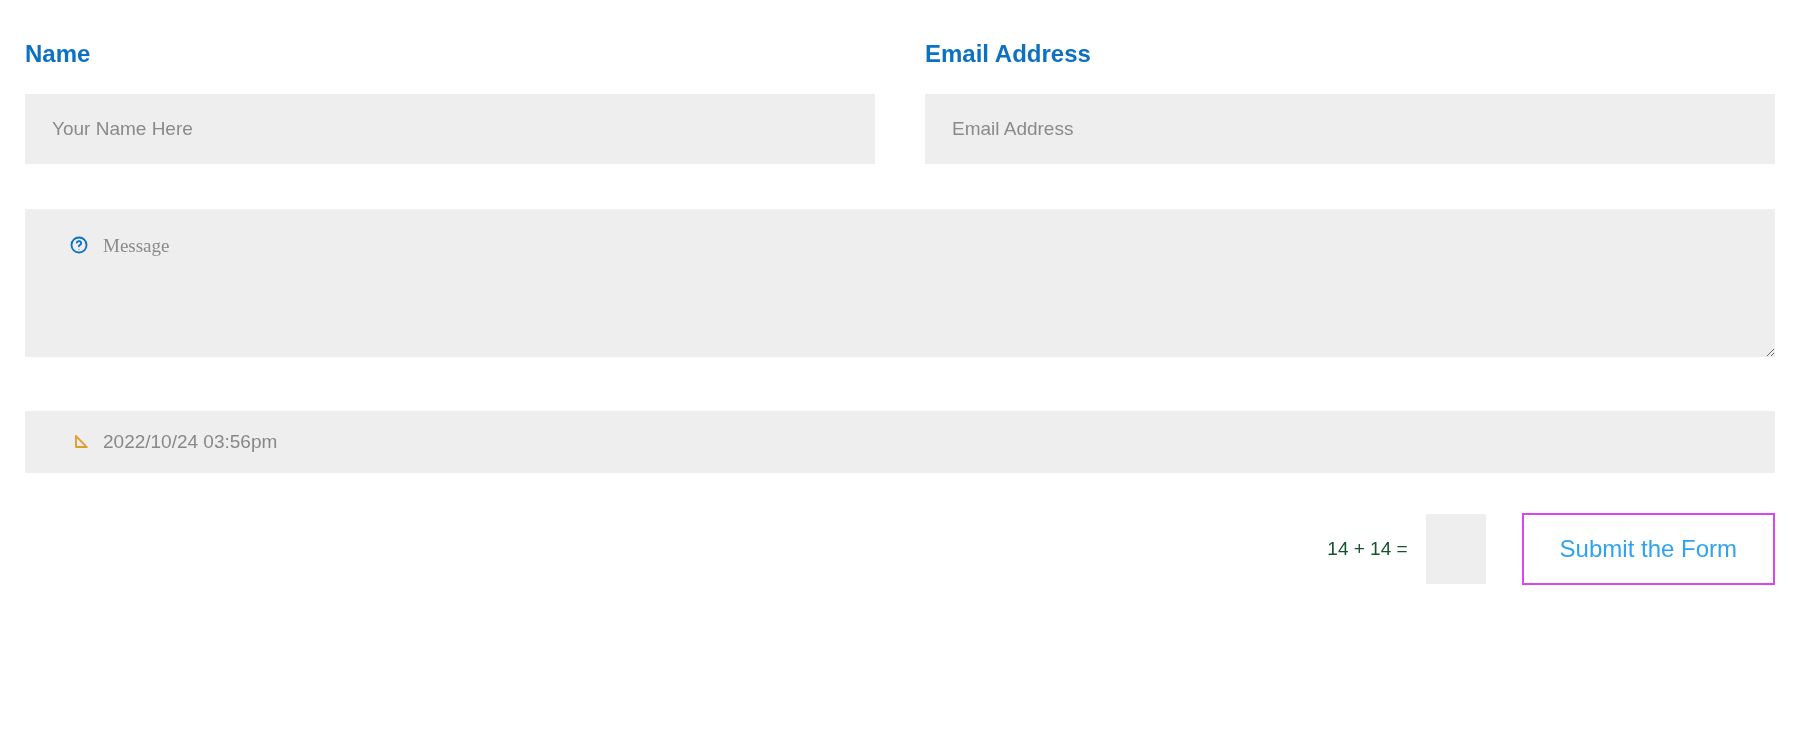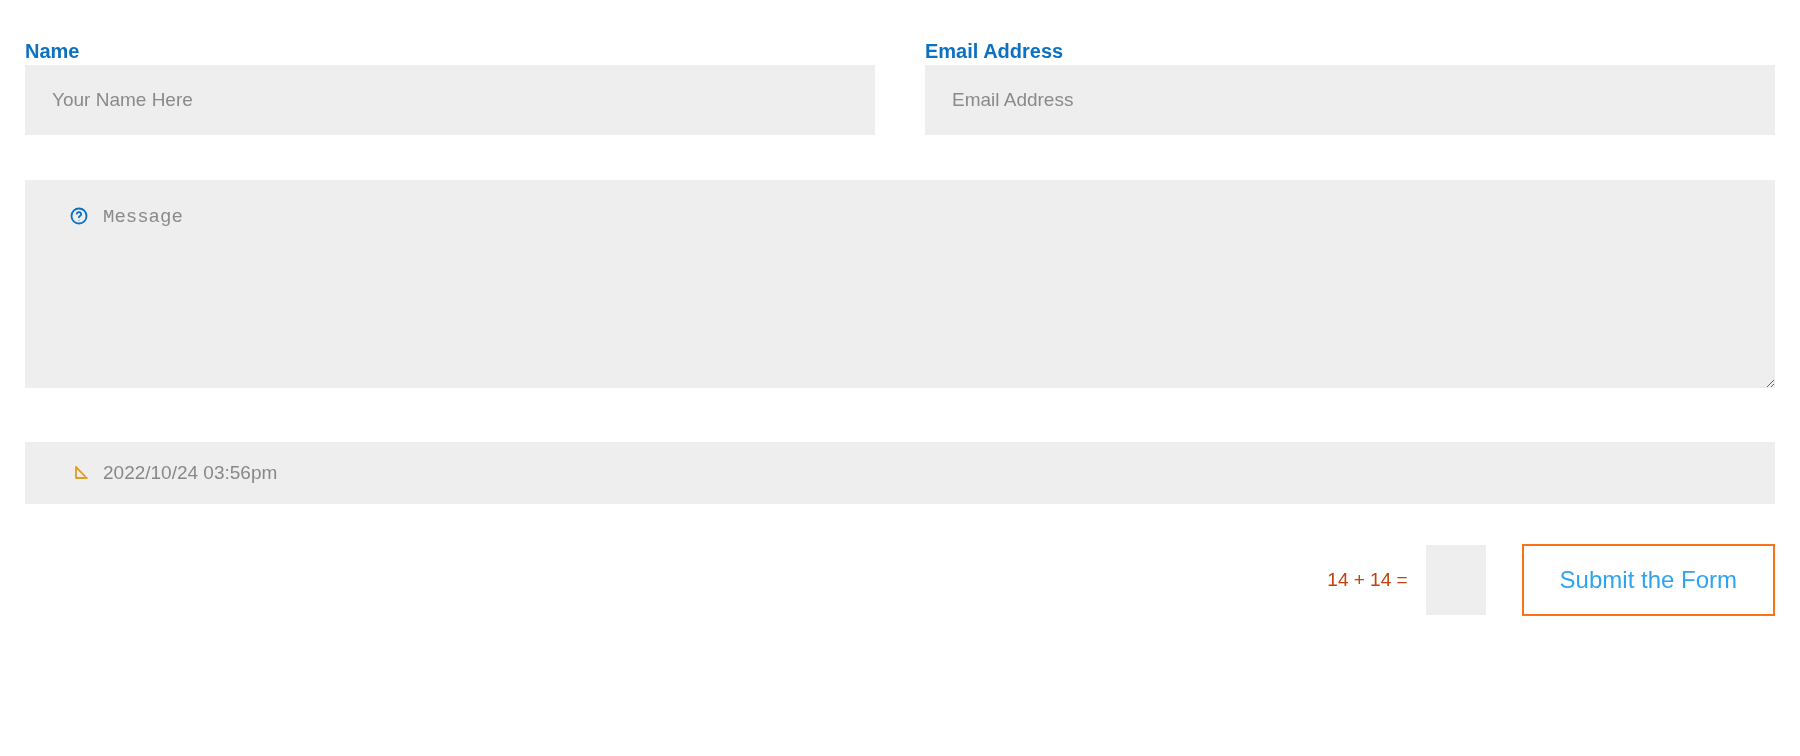--- a/index.html
+++ b/index.html
@@ -19,22 +19,22 @@
       margin-bottom: 45px;
     }
     .form-col {
       flex: 1;
       display: flex;
       flex-direction: column;
     }
     .field-label {
       color: #0c71c3;
       font-weight: 700;
-      font-size: 20px;
-      margin-bottom: 2px;
+      font-size: 24px;
+      margin-bottom: 26px;
     }
     .text-input {
       background: #eeeeee;
       border: none;
       padding: 24px 27px;
       font-size: 19px;
       color: #333;
       width: 100%;
       outline: none;
       font-family: inherit;
@@ -46,24 +46,24 @@
       position: relative;
       margin-bottom: 50px;
     }
     .textarea-input {
       background: #eeeeee;
       border: none;
       padding: 26px 24px 26px 78px;
       font-size: 19px;
       color: #0369a1;
       width: 100%;
-      height: 208px;
+      height: 148px;
       outline: none;
       resize: vertical;
-      font-family: Liberation Mono, monospace;
+      font-family: Liberation Serif, serif;
     }
     .textarea-input::placeholder {
       color: #8a8a8a;
     }
     .help-icon {
       position: absolute;
       left: 44px;
       top: 26px;
       width: 20px;
       height: 20px;
@@ -95,35 +95,35 @@
       pointer-events: none;
     }
     .bottom-row {
       display: flex;
       justify-content: flex-end;
       align-items: center;
       gap: 18px;
     }
     .captcha-text {
       font-size: 19px;
-      color: #c2410c;
+      color: #14532d;
     }
     .captcha-input {
       background: #eeeeee;
       border: none;
       width: 60px;
       height: 70px;
       font-size: 18px;
       text-align: center;
       outline: none;
       font-family: inherit;
     }
     .submit-btn {
       background: #ffffff;
-      border: 2px solid #f97316;
+      border: 2px solid #d946ef;
       color: #2ea3f2;
       font-size: 24px;
       padding: 20px 36px;
       cursor: pointer;
       font-family: inherit;
       margin-left: 18px;
     }
   </style>
 </head>
 <body>

